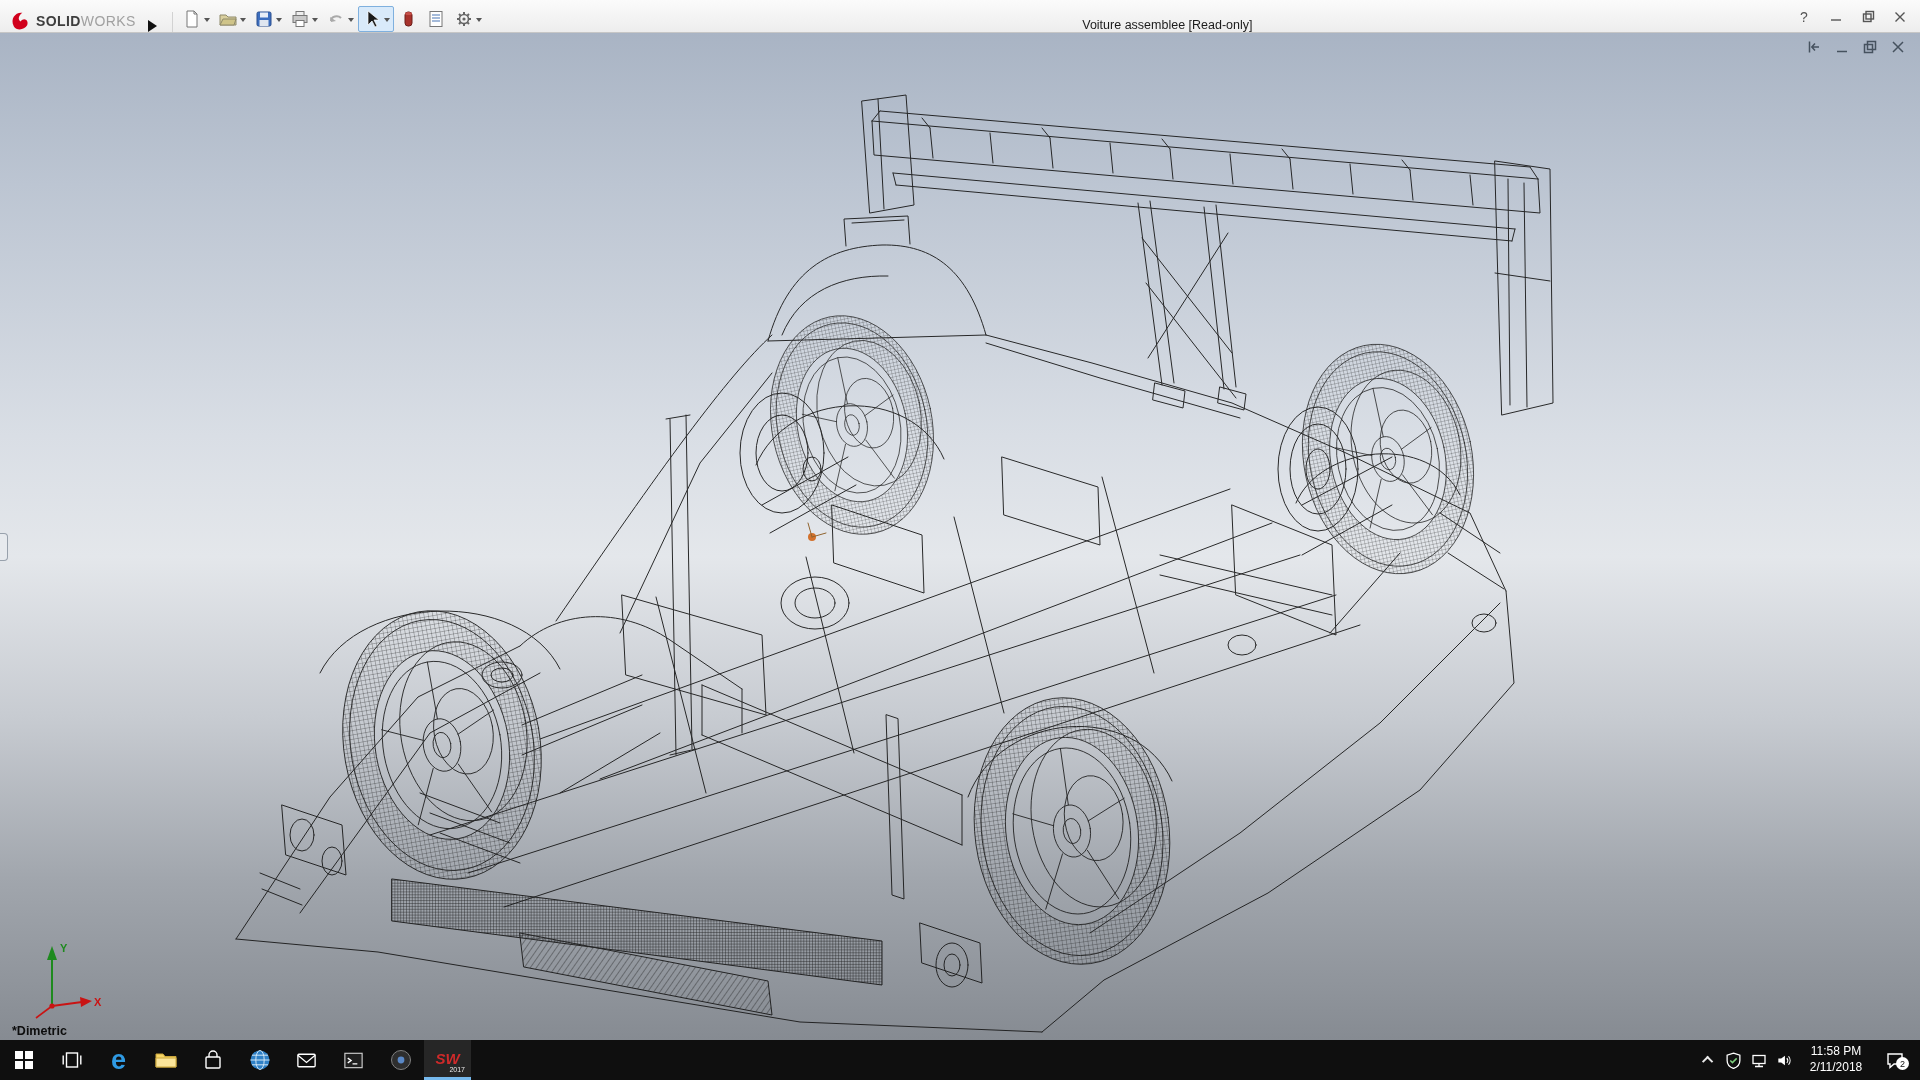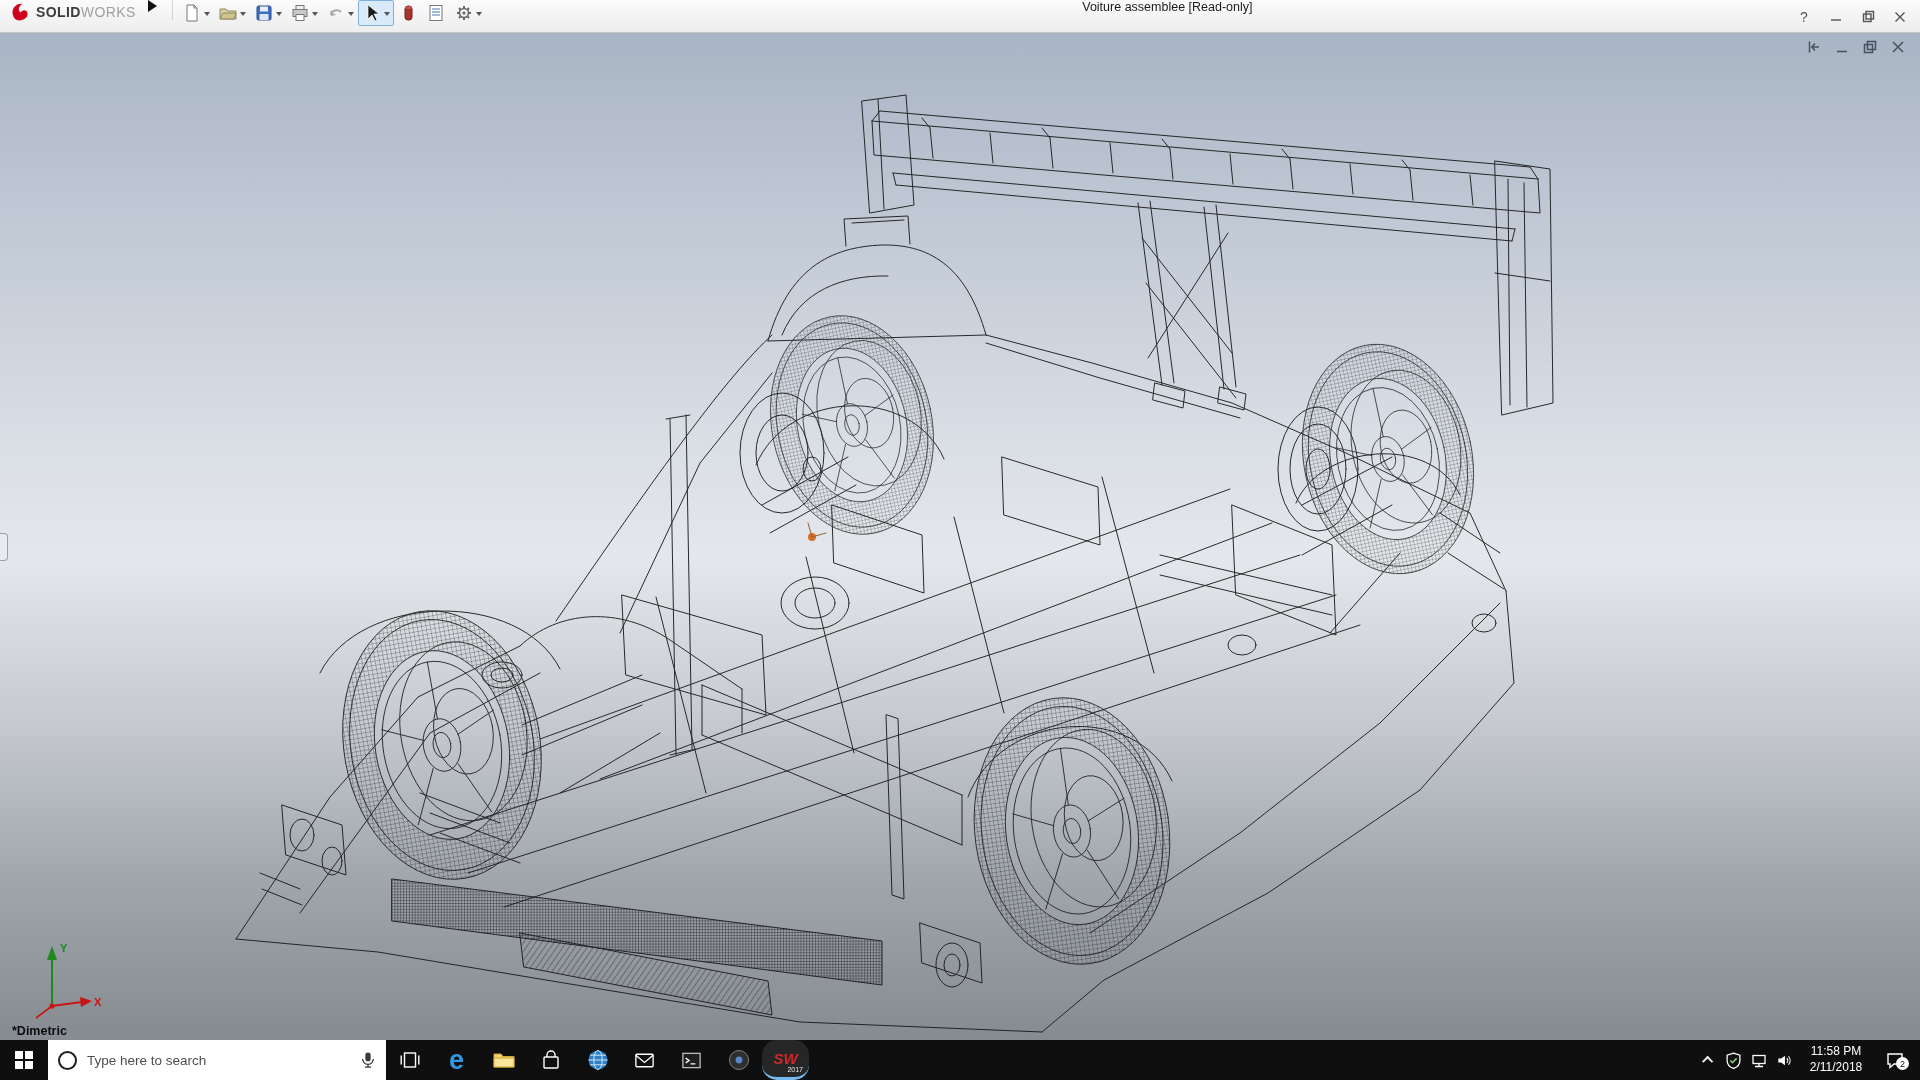--- a/index.html
+++ b/index.html
@@ -1,21 +1,21 @@
 <!DOCTYPE html>
 <html><head>
 <meta charset="utf-8">
 <style>
   * { box-sizing: border-box; margin: 0; padding: 0; }
   html,body { width:1920px; height:1080px; overflow:hidden; font-family:"Liberation Sans",sans-serif; background:#000; }
 
   
   .titlebar { position:absolute; top:0; left:0; width:1920px; height:33px;
     background:linear-gradient(#fbfbfb,#ededed); border-bottom:1px solid #c6c6c6;
-    display:flex; align-items:flex-start; padding-left:8px; z-index:30; }
+    display:flex; align-items:flex-end; padding-left:8px; z-index:30; }
   .brand { display:flex; align-items:center; gap:5px; margin-right:10px; }
   .brand-bold { font-size:14px; font-weight:bold; color:#3d3d3d; letter-spacing:.4px; }
   .brand-light { font-size:14px; color:#a0a0a0; letter-spacing:.4px; }
   .expand-tri { width:0; height:0; border-left:9px solid #111; border-top:6px solid transparent; border-bottom:6px solid transparent; margin:0 10px 0 2px; cursor:pointer; }
   .tb-sep { width:1px; height:20px; background:#d2d2d2; margin:0 5px; }
   .tbtn { display:flex; align-items:center; height:26px; padding:0 3px; border:1px solid transparent; border-radius:2px; }
   .tbtn.selected { background:#d9eafa; border-color:#7fb0de; }
   .drop { width:0; height:0; border:3.5px solid transparent; border-top:4.5px solid #555; margin-left:2px; margin-top:4px; }
   .window-title { position:absolute; left:60.8%; transform:translateX(-50%); font-size:12.5px; color:#1c1c1c; white-space:nowrap; }
   .win-controls { position:absolute; right:4px; top:0; height:33px; display:flex; align-items:center; }
@@ -37,21 +37,21 @@
   .taskbar { position:absolute; bottom:0; left:0; width:1920px; height:40px; background:#0f0f0f; display:flex; align-items:stretch; z-index:40; }
   .start { width:48px; display:flex; align-items:center; justify-content:center; cursor:pointer; }
   .winlogo { display:grid; grid-template-columns:8px 8px; grid-template-rows:8px 8px; gap:1.5px; }
   .winlogo div { background:#fff; }
   .searchbox { width:338px; background:#fff; display:flex; align-items:center; padding:0 10px; gap:10px; }
   .cortana-ring { width:19px; height:19px; border:2.2px solid #1f1f1f; border-radius:50%; flex:none; }
   .searchbox input { border:none; outline:none; flex:1; font-size:13.5px; color:#222; font-family:"Liberation Sans",sans-serif; background:transparent; }
   .searchbox input::placeholder { color:#4f4f4f; opacity:1; }
   .tb-icon { width:47px; display:flex; align-items:center; justify-content:center; cursor:pointer; position:relative; }
   .edge-e { color:#2f9ae3; font-size:27px; font-weight:bold; line-height:1; }
-  .sw-tile { background:#262626; border-bottom:3px solid #76b9ed;border-radius:15px; }
+  .sw-tile { background:#262626; border-bottom:3px solid #76b9ed; }
   .sw-name { color:#cf2a2a; font-weight:bold; font-style:italic; font-size:15px; }
   .sw-year { position:absolute; bottom:4px; right:6px; color:#e9e9e9; font-size:7px; }
   .tray { margin-left:auto; display:flex; align-items:center; }
   .tray-ic { width:25px; height:40px; display:flex; align-items:center; justify-content:center; cursor:pointer; }
   .caret-up { width:8px; height:8px; border-left:2px solid #e8e8e8; border-top:2px solid #e8e8e8; transform:rotate(45deg) translateY(2px); }
   .clock { width:80px; text-align:center; color:#fff; font-size:12px; line-height:1.3; cursor:pointer; padding:0 2px; }
   .action-center { width:38px; display:flex; align-items:center; justify-content:center; position:relative; cursor:pointer; }
   .ac-badge { position:absolute; top:7px; right:5px; min-width:13px; height:13px; border-radius:50%; background:#fff; color:#111; font-size:9px; display:flex; align-items:center; justify-content:center; }
   .show-desktop { width:6px; border-left:1px solid #3a3a3a; }
 
@@ -322,28 +322,20 @@
 <div class="taskbar">
   <div class="start">
     <div class="winlogo">
         <div></div>
         <div></div>
         <div></div>
         <div></div>
       </div>
   </div>
 
-  <div class="searchbox">
-    <div class="cortana-ring"></div>
-    <input type="text" placeholder="Type here to search" style="">
-    <svg width="16" height="20" viewBox="0 0 18 20">
-      <rect x="6" y="1.5" width="6" height="10" rx="3" fill="#3b3b3b"></rect>
-      <path d="M3,9 a6,6 0 0 0 12,0 M9,15 V18 M5.5,18 H12.5" stroke="#3b3b3b" stroke-width="1.5" fill="none"></path>
-    </svg>
-  </div>
 
   <div class="tb-icon">
     <svg width="22" height="22" viewBox="0 0 22 22">
       <rect x="5.5" y="4" width="11" height="14" fill="none" stroke="#fff" stroke-width="1.4"></rect>
       <path d="M2.2,6.5 V15.5 M19.8,6.5 V15.5" stroke="#fff" stroke-width="1.4"></path>
     </svg>
   </div>
   <div class="tb-icon">
     <span class="edge-e">e</span>
   </div>

